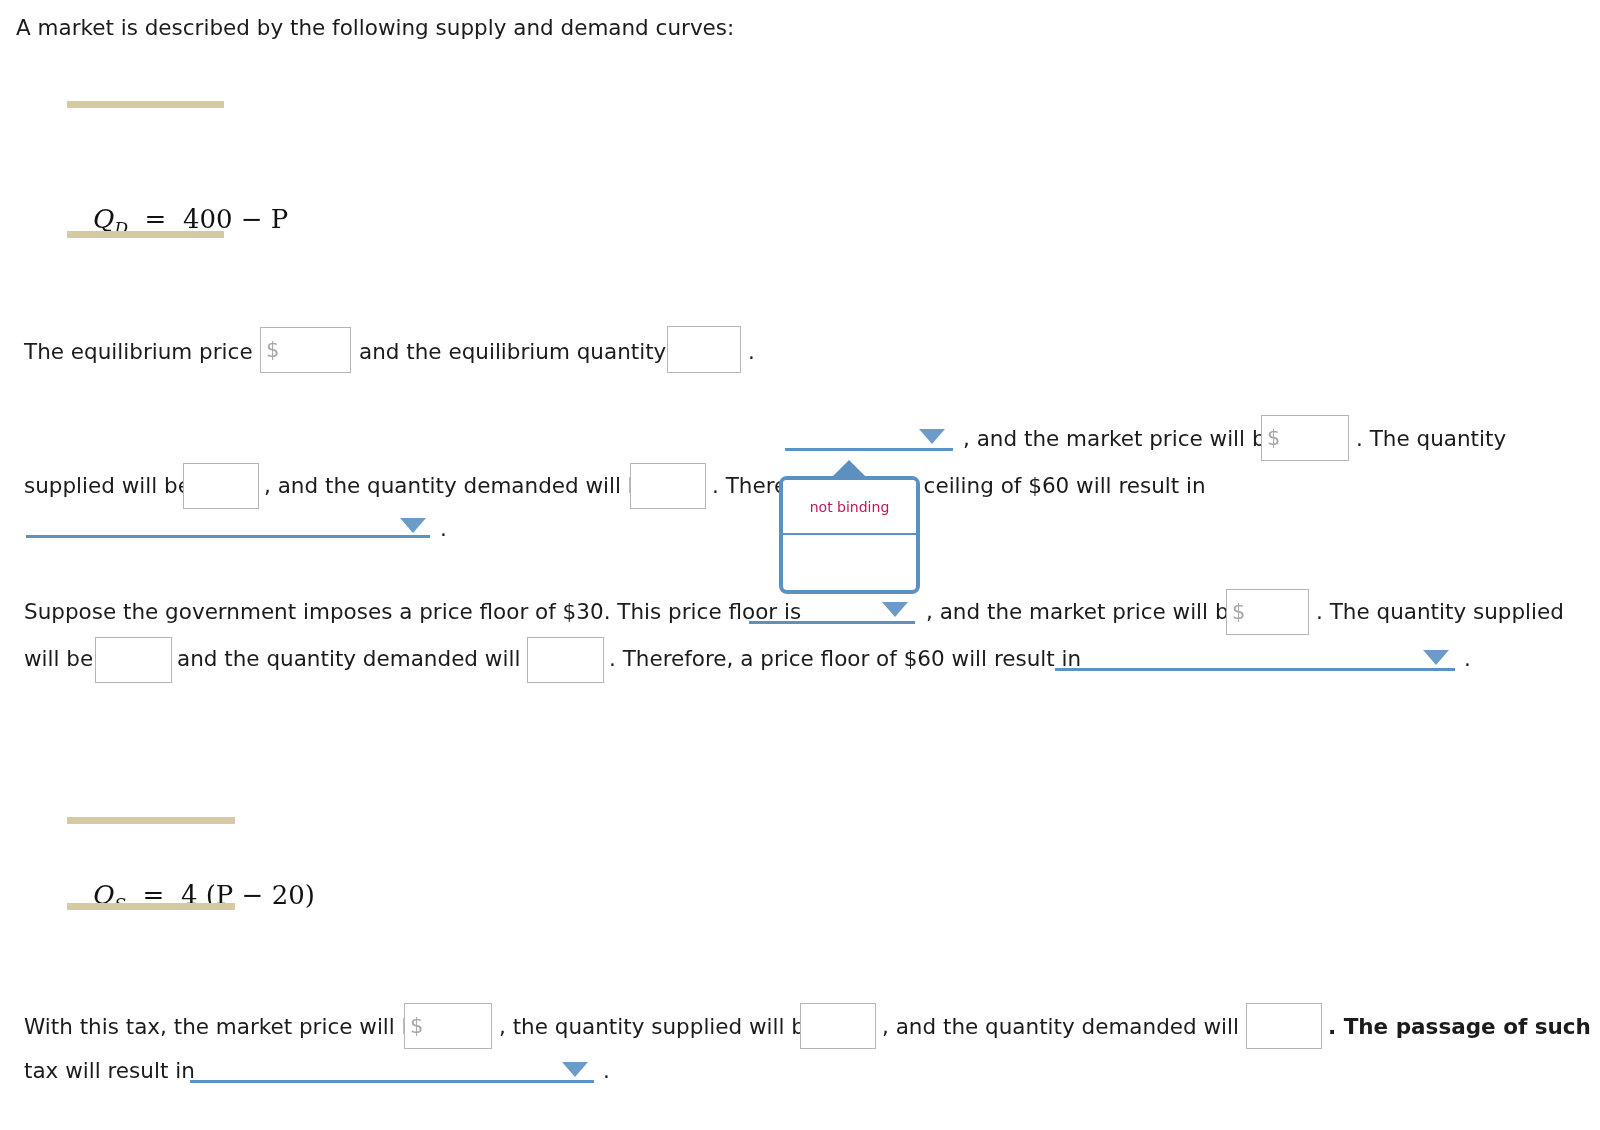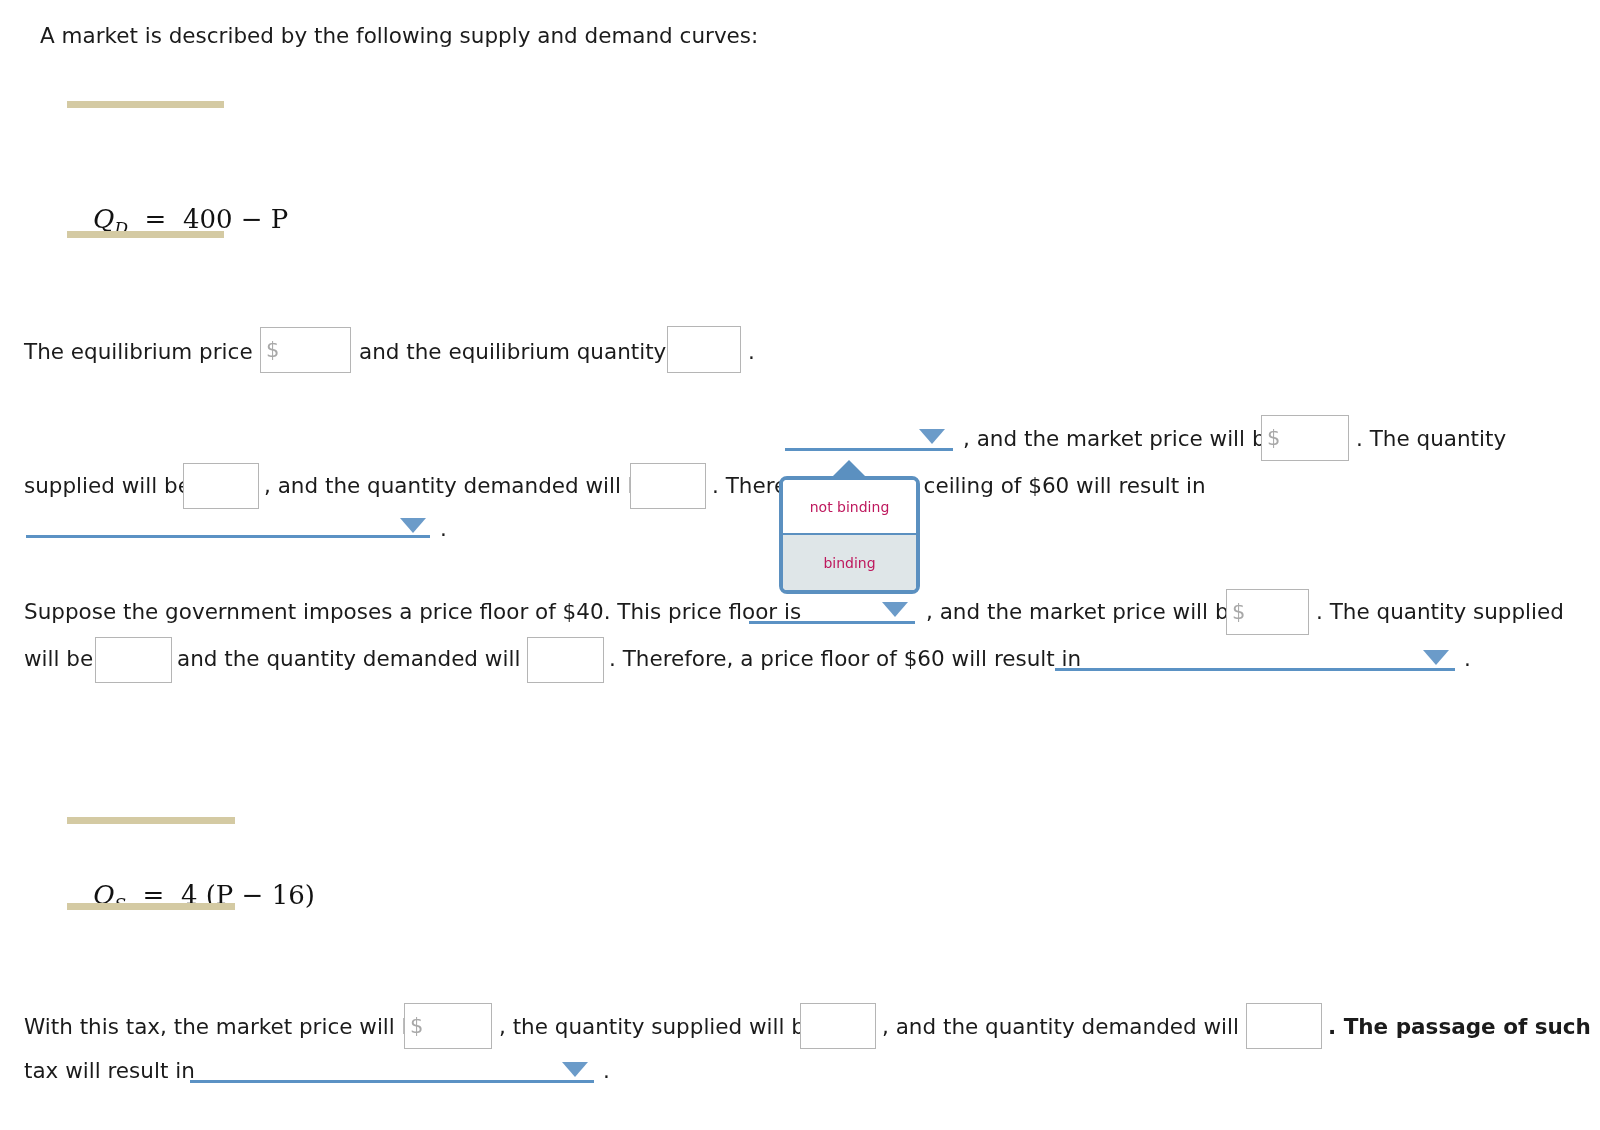--- a/index.html
+++ b/index.html
@@ -119,21 +119,21 @@
     border-right: 17px solid transparent;
     border-bottom: 17px solid #5b90c0;
     z-index: 41;
   }
 </style>
 </head>
 <body>
 
 <div class="page">
 
-  <div class="abs txt" style="left:40px; top:17px;margin-top:8px;">A market is described by the following supply and demand curves:</div>
+  <div class="abs txt" style="left:16px; top:17px;">A market is described by the following supply and demand curves:</div>
 
   <div class="eqbar" style="left:67px; top:101px; width:157px;"></div>
 
 
   <div class="eqn" style="left:60px; top:174px;">
     <span>Q</span><span class="sub">D</span><span class="up">&nbsp;&nbsp;</span><span class="up">=</span><span class="up">&nbsp;&nbsp;</span><span class="up">400 − P</span>
   </div>
 
   <div class="eqbar" style="left:67px; top:231px; width:157px;"></div>
 
@@ -167,24 +167,23 @@
 
   <div class="abs txt" style="left:712px; top:475px;">. Therefore, a price ceiling of $60 will result in</div>
 
   <div class="sel" style="left:26px; top:505px; width:404px; height:33px;"></div>
   <div class="caret" style="left:400px; top:518px;"></div>
   <div class="abs txt" style="left:440px; top:518px;">.</div>
 
   <div class="popup-arrow" style="left:832px; top:460px;"></div>
   <div class="popup" style="left:779px; top:476px; width:141px; height:118px;">
     <div class="opt first">not binding</div>
-    <div class="opt hovered">binding</div>
   </div>
 
-  <div class="abs txt" style="left:24px; top:601px;">Suppose the government imposes a price floor of $40. This price floor is</div>
+  <div class="abs txt" style="left:24px; top:601px;">Suppose the government imposes a price floor of $30. This price floor is</div>
 
   <div class="sel" style="left:749px; top:591px; width:166px; height:33px;"></div>
   <div class="caret" style="left:882px; top:602px;"></div>
 
   <div class="abs txt" style="left:926px; top:601px;">, and the market price will be</div>
 
   <input class="ibox" style="left: 1226px; top: 589px; width: 83px; height: 46px;" value="" placeholder="$">
 
   <div class="abs txt" style="left:1316px; top:601px;">. The quantity supplied</div>
 
@@ -199,21 +198,21 @@
   <div class="abs txt" style="left:609px; top:648px;text-align:center;">. Therefore, a price floor of $60 will result in</div>
 
   <div class="sel" style="left:1055px; top:638px; width:400px; height:33px;"></div>
   <div class="caret" style="left:1423px; top:650px;"></div>
   <div class="abs txt" style="left:1464px; top:648px;">.</div>
 
 
   <div class="eqbar" style="left:67px; top:817px; width:168px;"></div>
 
   <div class="eqn" style="left:60px; top:850px;">
-    <span>Q</span><span class="sub">S</span><span class="up">&nbsp;&nbsp;</span><span class="up">=</span><span class="up">&nbsp;&nbsp;</span><span class="up">4 (P − 16)</span>
+    <span>Q</span><span class="sub">S</span><span class="up">&nbsp;&nbsp;</span><span class="up">=</span><span class="up">&nbsp;&nbsp;</span><span class="up">4 (P − 20)</span>
   </div>
 
   <div class="eqbar" style="left:67px; top:903px; width:168px;"></div>
 
   <div class="abs txt" style="left:24px; top:1016px;">With this tax, the market price will be</div>
 
   <input class="ibox" style="left: 404px; top: 1003px; width: 88px; height: 46px;" value="" placeholder="$">
 
   <div class="abs txt" style="left:499px; top:1016px;">, the quantity supplied will be</div>
 

